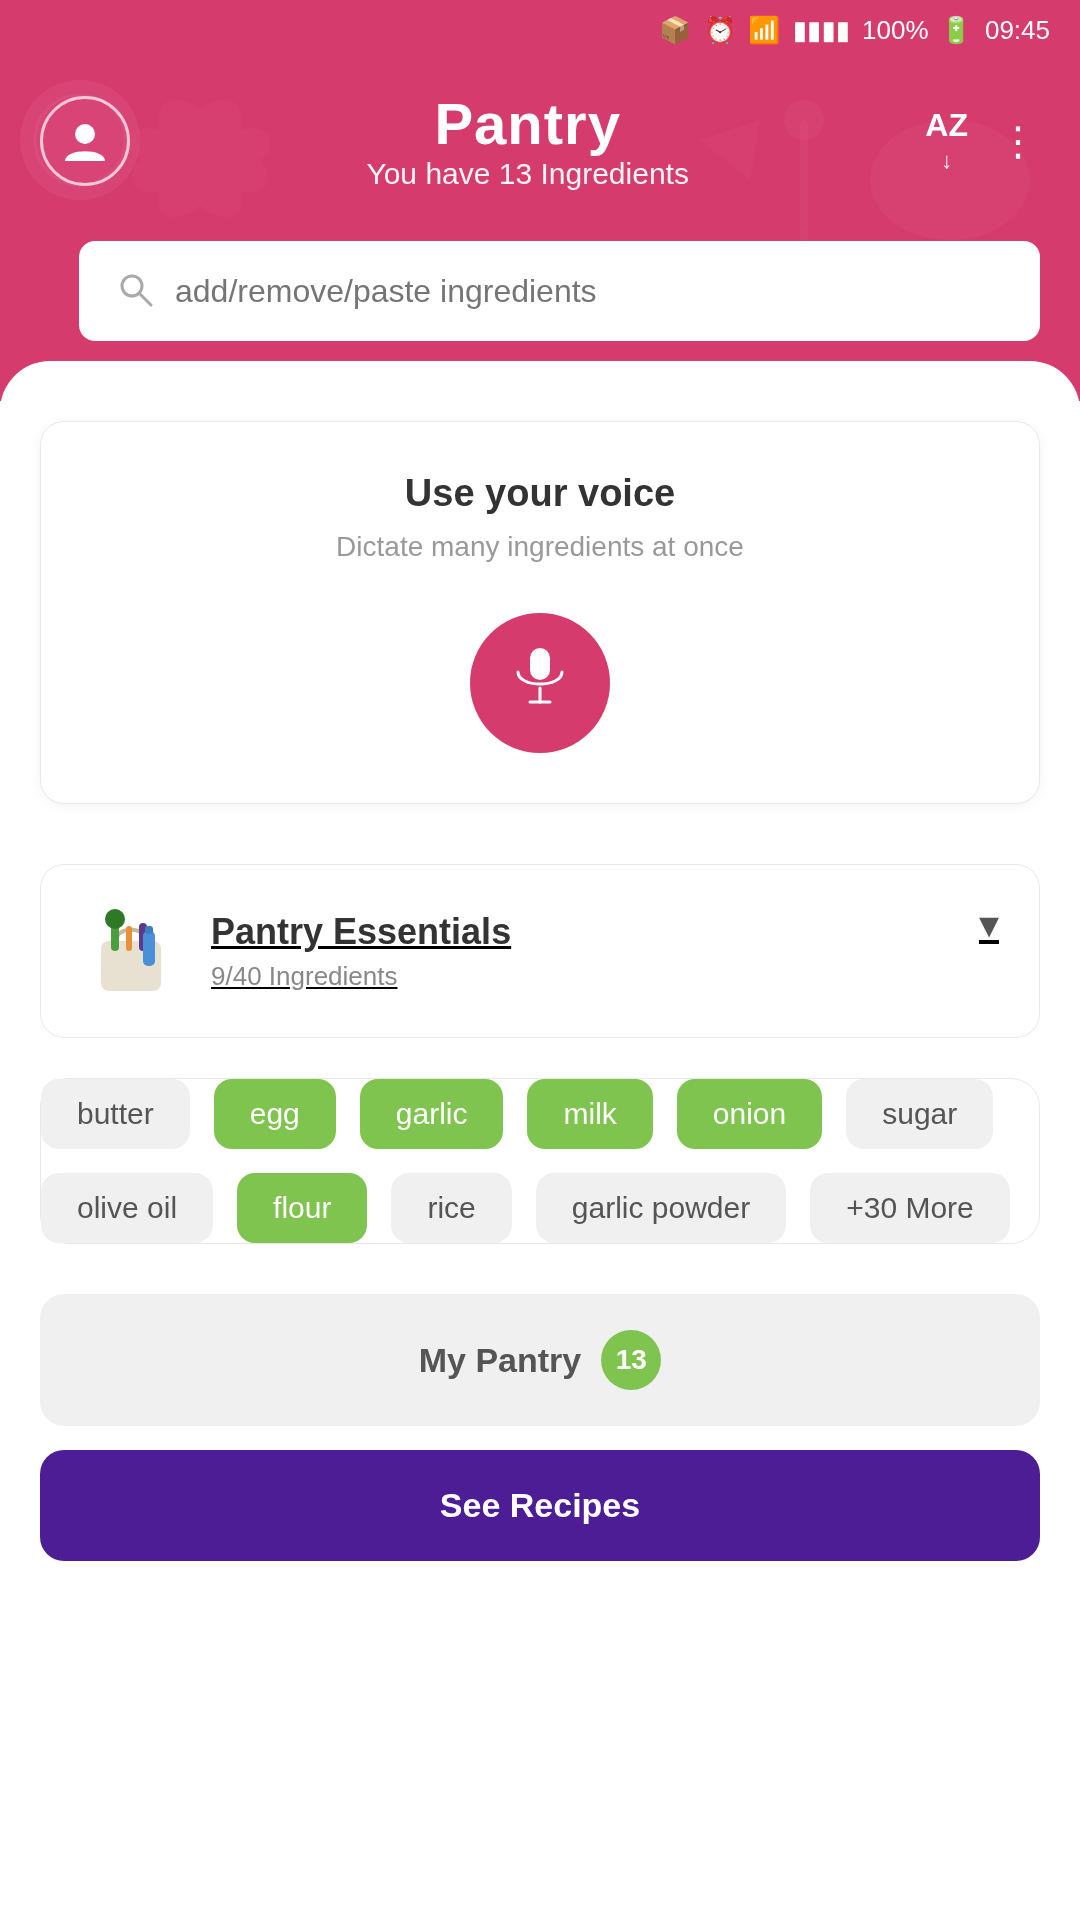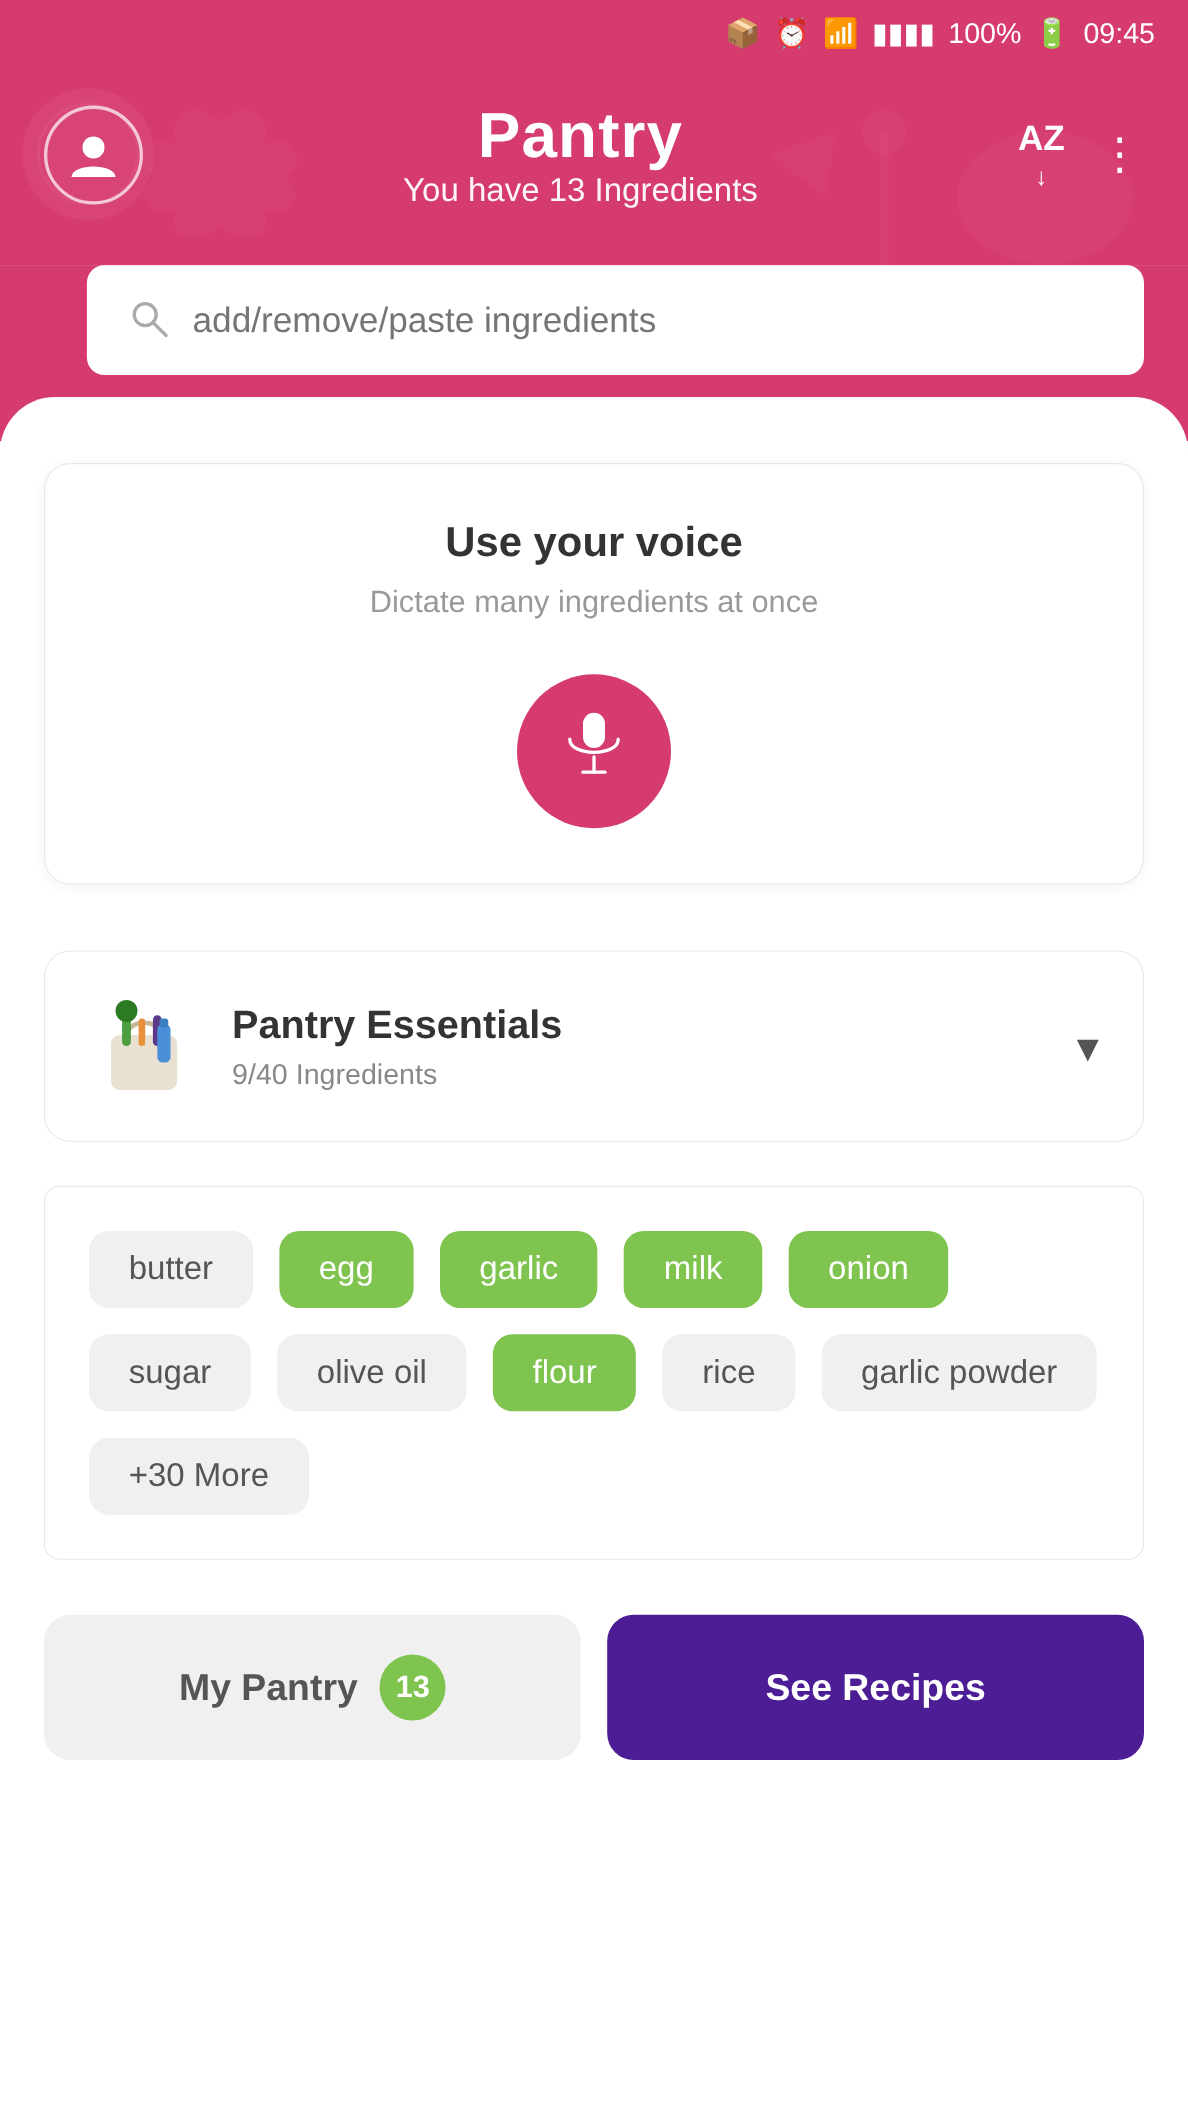--- a/index.html
+++ b/index.html
@@ -172,23 +172,23 @@
       color: white;
       font-size: 64px;
     }
 
     
     .essentials-card {
       border: 1.5px solid #e8e8e8;
       border-radius: 24px;
       padding: 36px 40px;
       display: flex;
-      align-items: center;
       justify-content: space-between;
       margin-bottom: 40px;
+      text-decoration: underline;
     }
     .essentials-left {
       display: flex;
       align-items: center;
       gap: 30px;
     }
     .essentials-icon {
       width: 100px;
       height: 100px;
     }
@@ -203,22 +203,21 @@
       color: #888;
     }
     .chevron-down {
       font-size: 40px;
       color: #555;
     }
 
     
     .ingredients-section {
       border: 1.5px solid #e8e8e8;
-      border-radius: 14px;
-      padding: 40px;
+      border-radius: 29px;
       margin-bottom: 50px;
     }
     .tags-grid {
       display: flex;
       flex-wrap: wrap;
       gap: 24px;
     }
     .tag {
       border-radius: 18px;
       padding: 18px 36px;
@@ -233,20 +232,21 @@
     .tag-active {
       background: #7ec44e;
       color: white;
     }
 
     
     .action-buttons {
       display: flex;
       gap: 24px;
       margin-bottom: 40px;
+      flex-direction: column;
     }
     .btn-my-pantry {
       flex: 1;
       background: #f0f0f0;
       border: none;
       border-radius: 24px;
       padding: 36px;
       font-size: 34px;
       font-weight: 600;
       color: #555;

